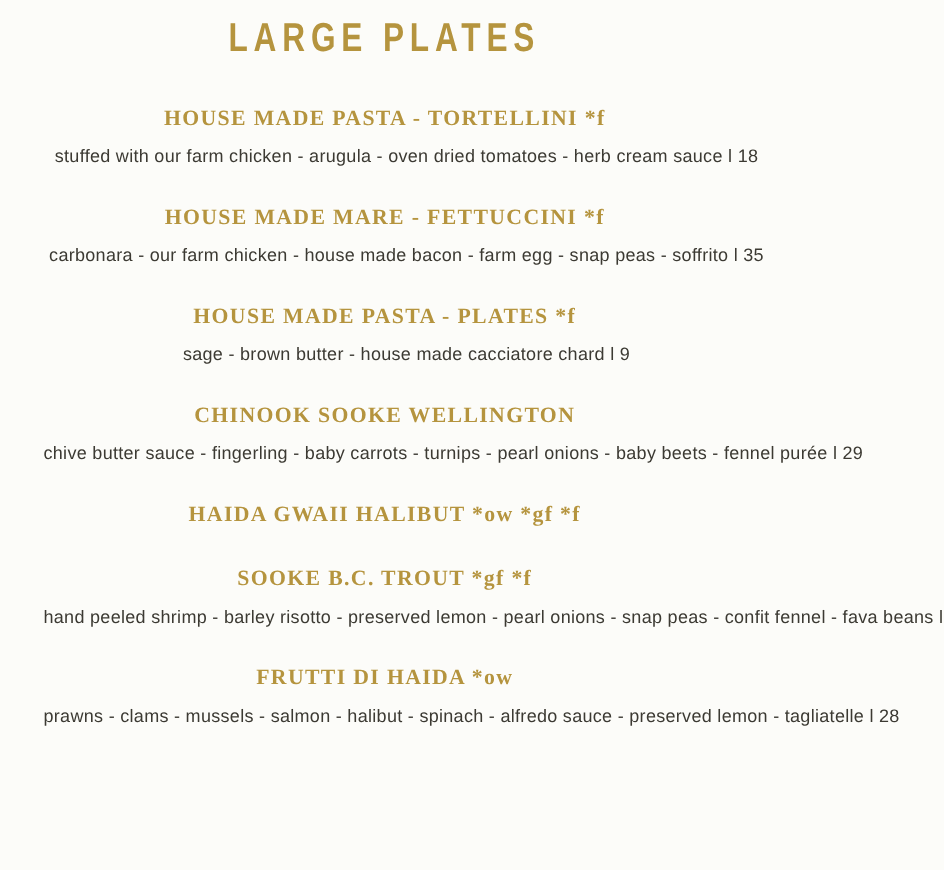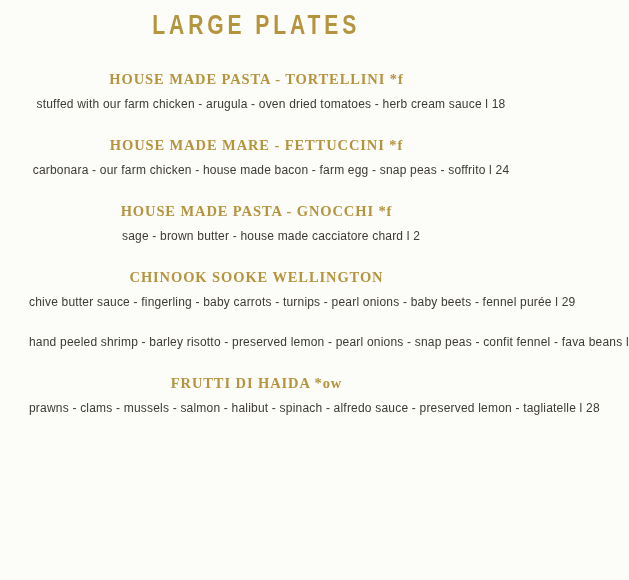--- a/index.html
+++ b/index.html
@@ -62,37 +62,39 @@
 <div class="menu">
   <h1 class="page-title">LARGE PLATES</h1>
   <div class="items" id="items-container">
   <div class="menu-item">
     <h2 class="item-name">HOUSE MADE PASTA - TORTELLINI *f</h2>
     <p class="item-desc">stuffed with our farm chicken - arugula - oven dried tomatoes - herb cream sauce l 18</p>
   </div>
 
   <div class="menu-item">
     <h2 class="item-name">HOUSE MADE MARE - FETTUCCINI *f</h2>
-    <p class="item-desc">carbonara - our farm chicken - house made bacon - farm egg - snap peas - soffrito l 24</p>
+    <p class="item-desc">carbonara - our farm chicken - house made bacon - farm egg - snap peas - soffrito l 35</p>
   </div>
 
   <div class="menu-item">
-    <h2 class="item-name">HOUSE MADE PASTA - GNOCCHI *f</h2>
-    <p class="item-desc">sage - brown butter - house made cacciatore chard l 2</p>
+    <h2 class="item-name">HOUSE MADE PASTA - PLATES *f</h2>
+    <p class="item-desc">sage - brown butter - house made cacciatore chard l 9</p>
   </div>
 
   <div class="menu-item">
     <h2 class="item-name">CHINOOK SOOKE WELLINGTON</h2>
     <p class="item-desc">chive butter sauce - fingerling - baby carrots - turnips - pearl onions - baby beets - fennel purée l 29</p>
   </div>
 
   <div class="menu-item">
+    <h2 class="item-name">HAIDA GWAII HALIBUT *ow *gf *f</h2>
   </div>
 
   <div class="menu-item">
+    <h2 class="item-name">SOOKE B.C. TROUT *gf *f</h2>
     <p class="item-desc">hand peeled shrimp - barley risotto - preserved lemon - pearl onions - snap peas - confit fennel - fava beans l 25</p>
   </div>
 
   <div class="menu-item">
     <h2 class="item-name">FRUTTI DI HAIDA *ow</h2>
     <p class="item-desc">prawns - clams - mussels - salmon - halibut - spinach - alfredo sauce - preserved lemon - tagliatelle l 28</p>
   </div>
 </div>
 </div>
 

